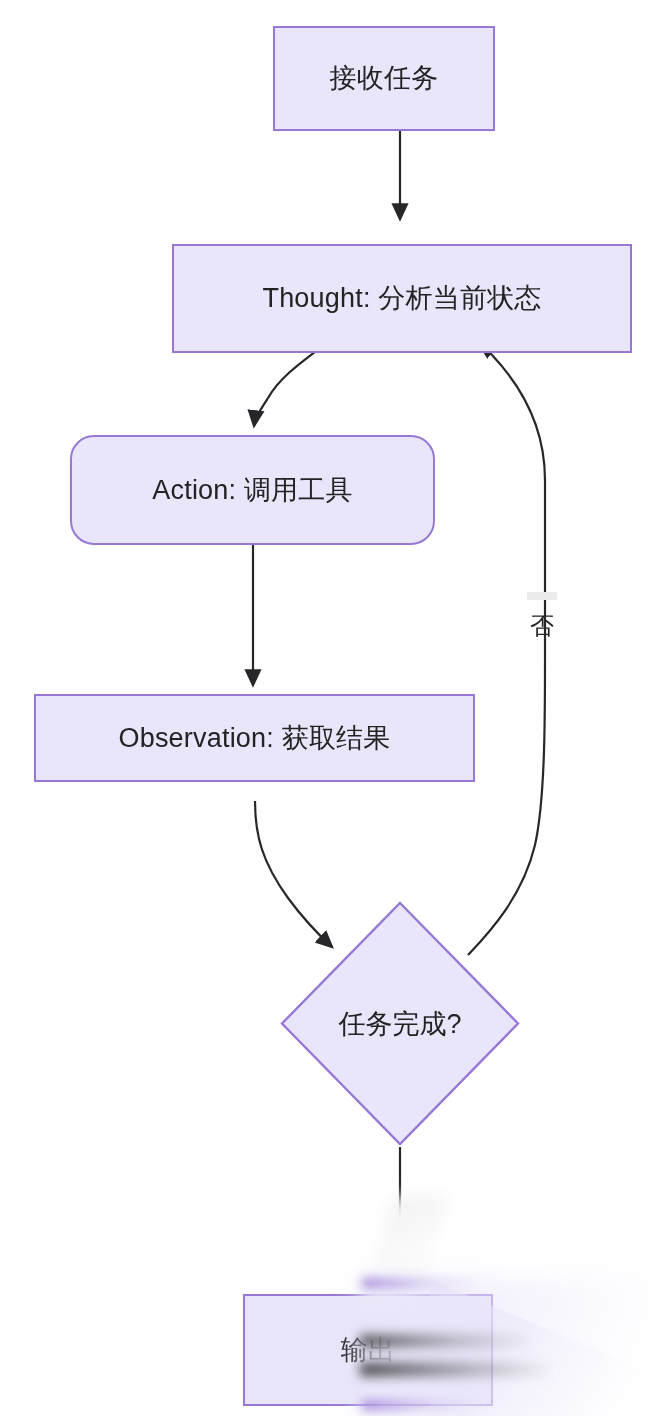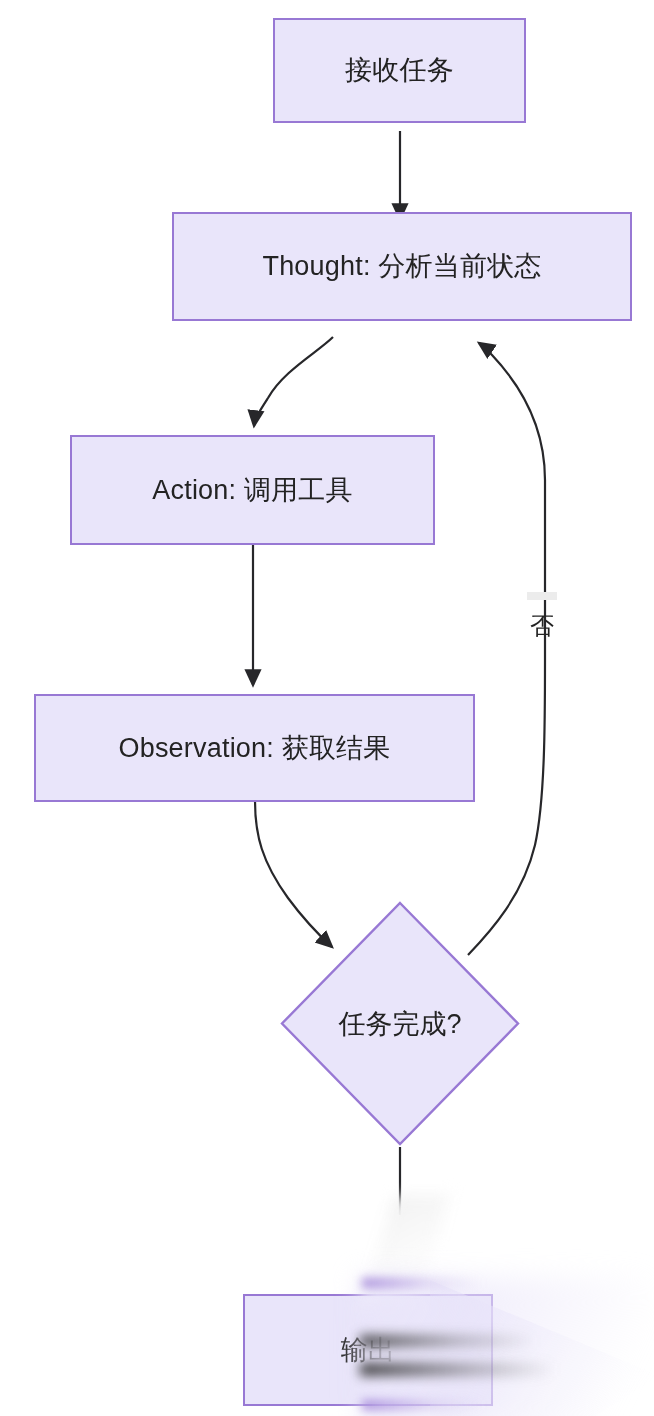--- a/index.html
+++ b/index.html
@@ -39,24 +39,24 @@
     font-size: 27px;
     line-height: 1.2;
     letter-spacing: 0.2px;
     white-space: nowrap;
     z-index: 3;
   }
   .node-label {
     display: block;
   }
   
-  #node-receive  { left: 273px; top: 18px;   width: 253px; height: 105px; }
-  #node-thought  { left: 172px; top: 212px;  width: 460px; height: 109px; }
-  #node-action   { left: 70px;  top: 435px;  width: 365px; height: 110px; }
-  #node-observe  { left: 34px;  top: 694px;  width: 441px; height: 108px; }
+  #node-receive  { left: 273px; top: 26px;   width: 222px; height: 105px; }
+  #node-thought  { left: 172px; top: 244px;  width: 460px; height: 109px; }
+  #node-action   { left: 70px;  top: 435px;  width: 365px; height: 110px; border-radius: 24px; }
+  #node-observe  { left: 34px;  top: 694px;  width: 441px; height: 88px; }
   #node-output   { left: 243px; top: 1294px; width: 250px; height: 112px; }
 
   
   #node-decision {
     position: absolute;
     left: 280px;
     top: 901px;
     width: 240px;
     height: 245px;
     z-index: 3;

